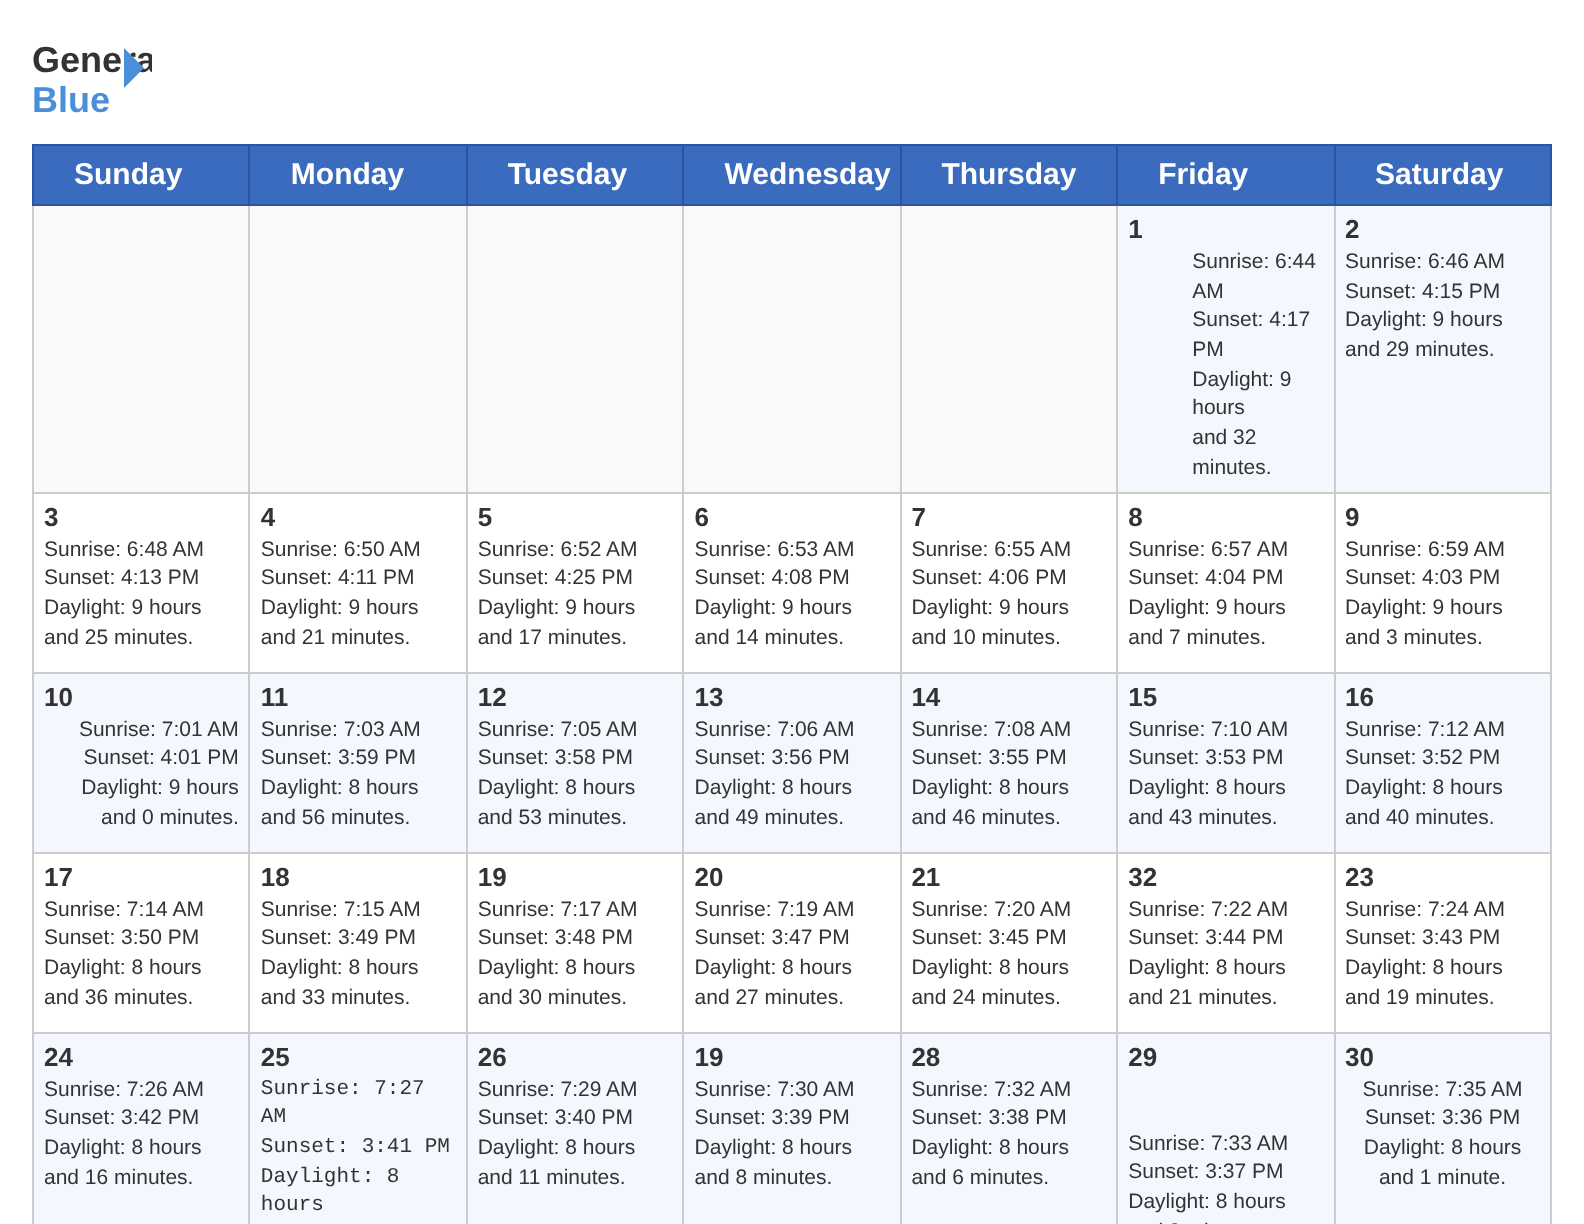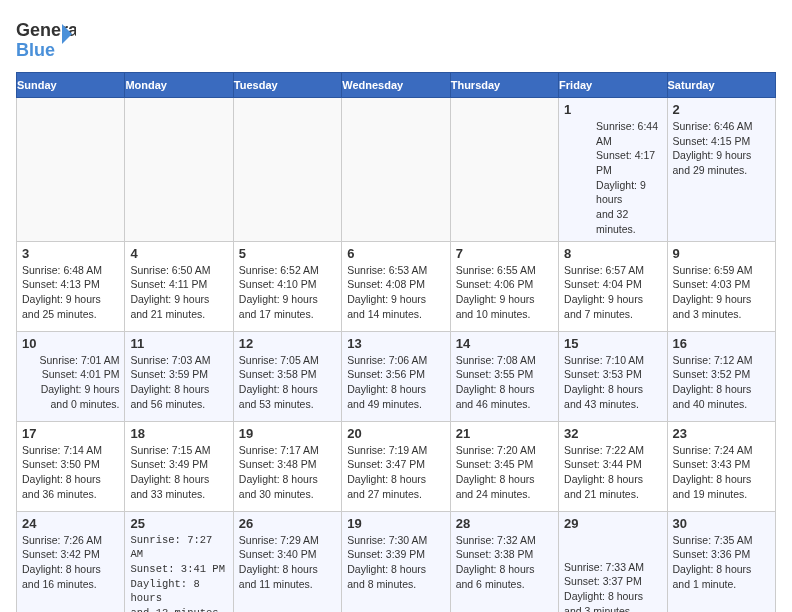--- a/index.html
+++ b/index.html
@@ -40,23 +40,23 @@
       color: #555;
     }
     .calendar {
       width: 100%;
       border-collapse: collapse;
       table-layout: fixed;
     }
     .calendar thead th {
       background: #3a6bbf;
       color: #fff;
-      font-size: 11px;
+      font-size: 15px;
       font-weight: bold;
-      padding: 6px 0;
+      padding: 6px 20px;
       text-align: left;
       border: 1px solid #2a559f;
     }
     .calendar tbody td {
       vertical-align: top;
       border: 1px solid #ccc;
       padding: 4px 5px;
       font-size: 11px;
       color: #333;
       height: 90px;
@@ -148,21 +148,21 @@
         <td>
           <span class="day-number">4</span>
           <div class="day-info" style="white-space: pre-line;">Sunrise: 6:50 AM
 Sunset: 4:11 PM
 Daylight: 9 hours
 and 21 minutes.</div>
         </td>
         <td>
           <span class="day-number">5</span>
           <div class="day-info" style="white-space: pre-line;">Sunrise: 6:52 AM
-Sunset: 4:10 PM
+Sunset: 4:25 PM
 Daylight: 9 hours
 and 17 minutes.</div>
         </td>
         <td>
           <span class="day-number">6</span>
           <div class="day-info" style="white-space: pre-line;">Sunrise: 6:53 AM
 Sunset: 4:08 PM
 Daylight: 9 hours
 and 14 minutes.</div>
         </td>
@@ -328,20 +328,20 @@
         </td>
         <td>
           <span class="day-number">29</span>
           <div class="day-info" style="white-space: pre-line; margin-top: 29px;">Sunrise: 7:33 AM
 Sunset: 3:37 PM
 Daylight: 8 hours
 and 3 minutes.</div>
         </td>
         <td>
           <span class="day-number">30</span>
-          <div class="day-info" style="white-space: pre-line;">Sunrise: 7:35 AM
+          <div class="day-info" style="white-space: pre-line; text-align: center;">Sunrise: 7:35 AM
 Sunset: 3:36 PM
 Daylight: 8 hours
 and 1 minute.</div>
         </td>
       </tr>
     </tbody>
 </table>
 
 </body></html>

